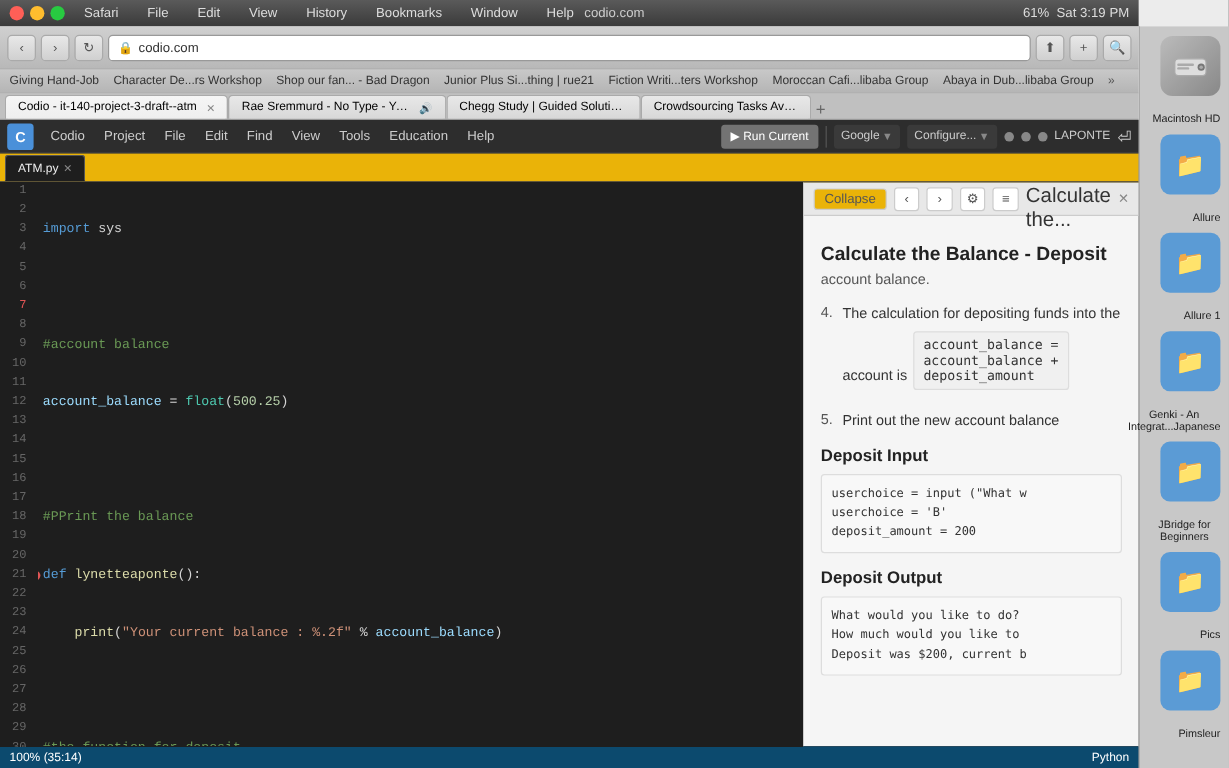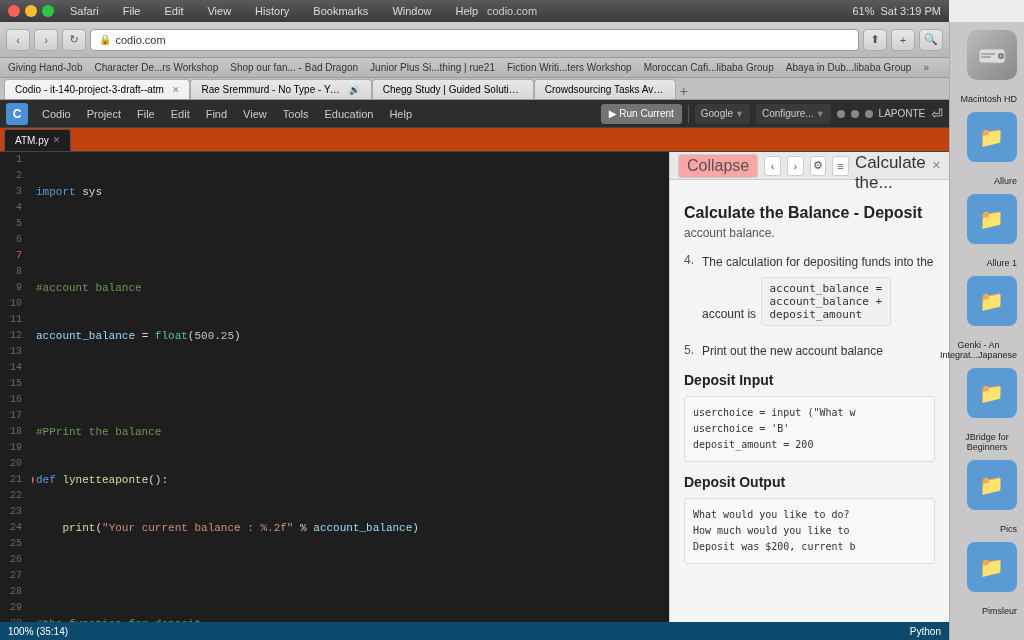--- a/index.html
+++ b/index.html
@@ -139,21 +139,21 @@
       border-radius: 3px;
       font-size: 10px;
       cursor: pointer;
       display: flex; align-items: center; gap: 3px;
     }
     .menu-right { display: flex; align-items: center; gap: 6px; }
 
     
     .file-tabs {
       height: 24px;
-      background: #c2410c;
+      background: #eab308;
       display: flex;
       align-items: flex-end;
       padding: 0 4px;
       border-bottom: 1px solid #444;
       flex-shrink: 0;
     }
     .file-tab {
       height: 22px;
       padding: 0 10px;
       background: #2d2d2d;
@@ -238,24 +238,24 @@
       background: #e8e8e8;
       border-bottom: 1px solid #ccc;
       display: flex; align-items: center;
       padding: 0 8px;
       gap: 6px;
     }
     .panel-title { font-size: 17px; color: #333; flex: 1; margin-top: 14px; }
     .panel-close { font-size: 11px; color: #888; cursor: pointer; }
     .panel-collapse-btn {
       padding: 2px 8px;
-      background: #fca5a5;
+      background: #eab308;
       border: 1px solid #ccc;
       border-radius: 3px;
-      font-size: 16px;
+      font-size: 11px;
       cursor: pointer;
       color: #555;
     }
     .panel-nav-btn {
       width: 22px; height: 20px;
       background: white;
       border: 1px solid #ccc;
       border-radius: 3px;
       display: flex; align-items: center; justify-content: center;
       font-size: 11px; cursor: pointer; color: #555;

